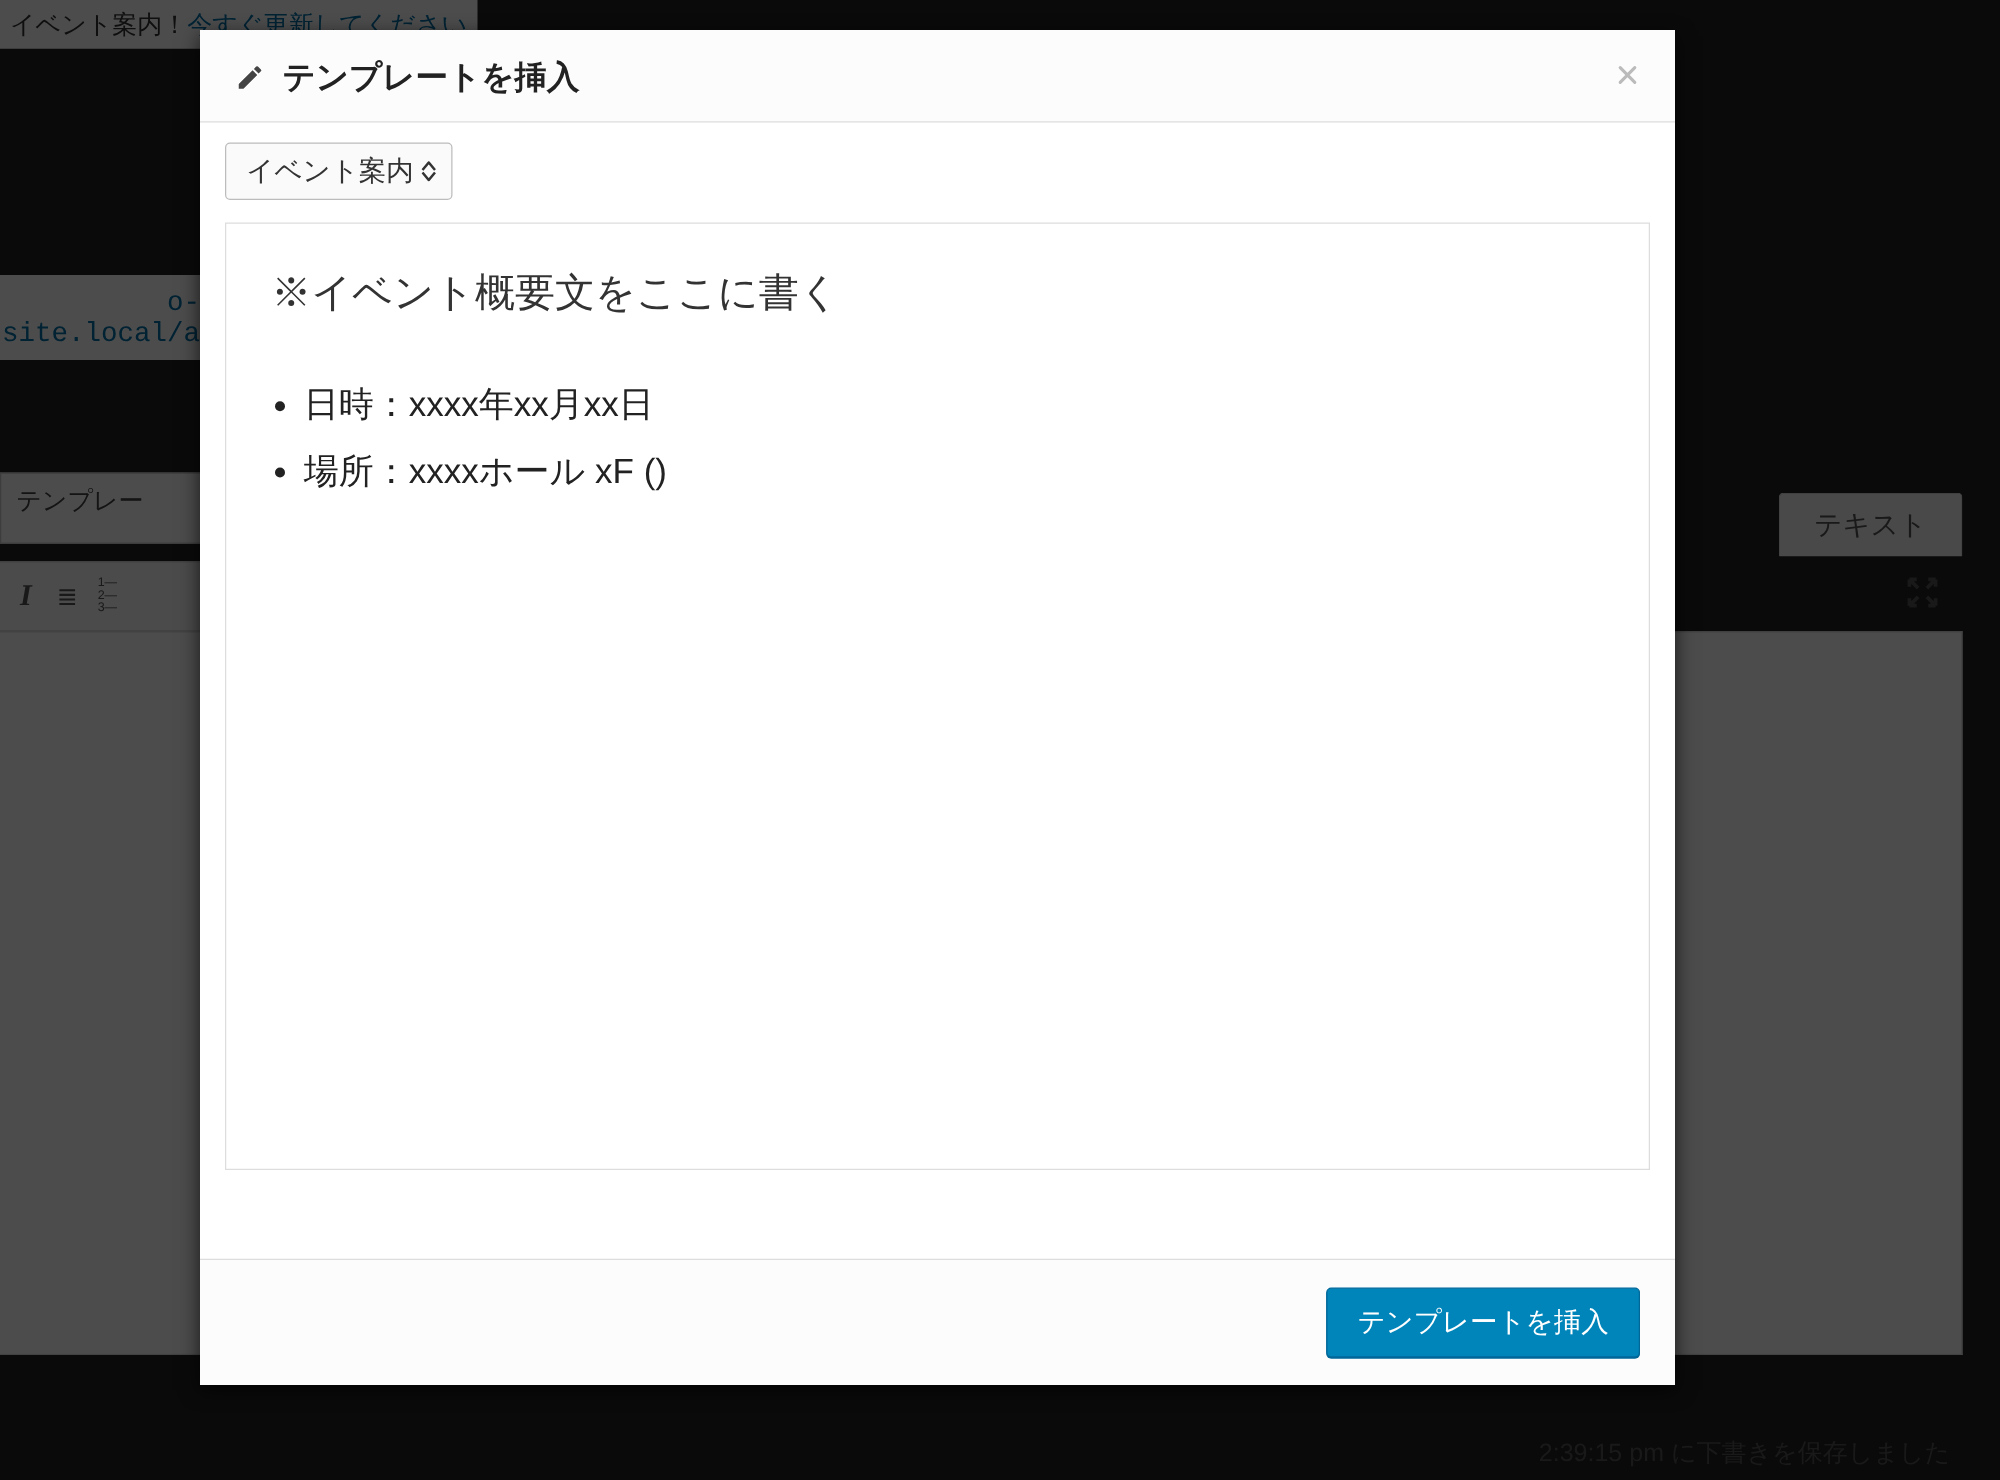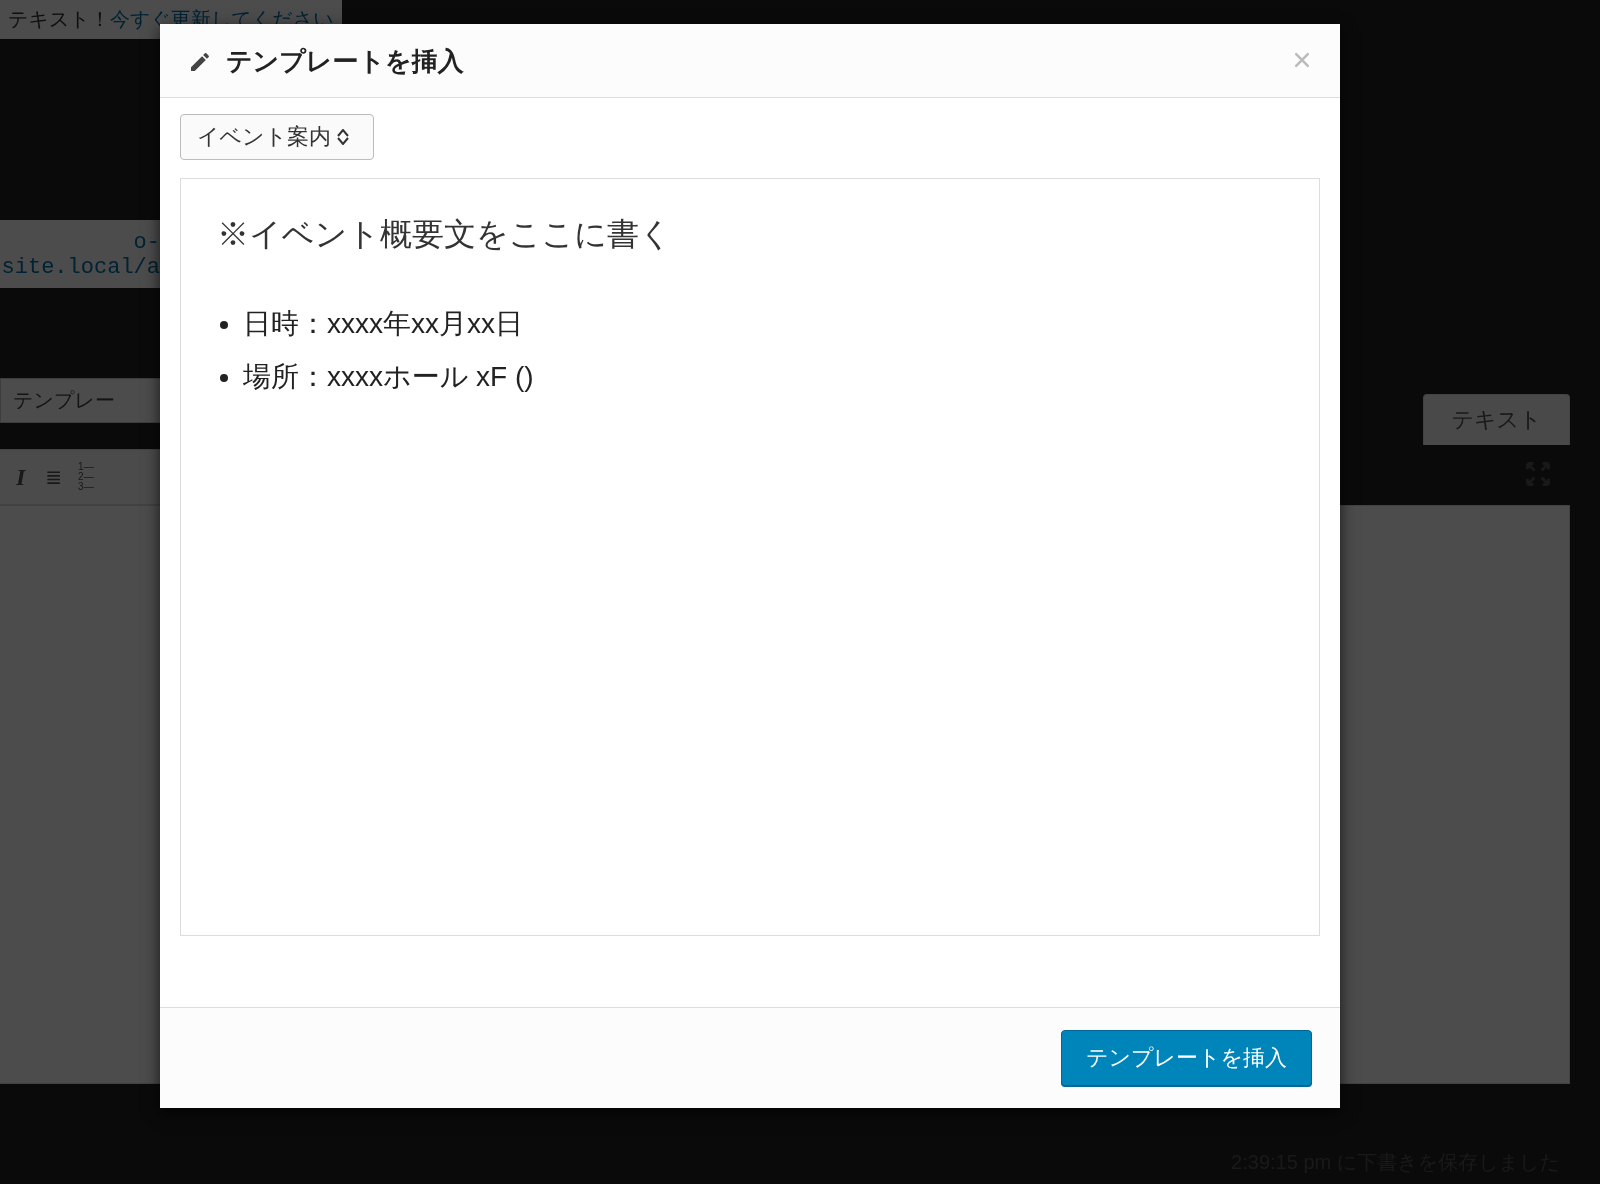--- a/index.html
+++ b/index.html
@@ -51,21 +51,21 @@
       width: 160px;
       text-align: right;
       font-family: Liberation Mono, monospace;
     }
     .bg-template-btn {
       position: absolute;
       top: 378px;
       left: 0;
       background: #fff;
       border: 1px solid #ccc;
-      padding: 8px 10px 8px 12px;
+      padding: 8px 10px 20px 12px;
       font-size: 20px;
       width: 162px;
       text-align: left;
     }
     .bg-text-tab {
       position: absolute;
       top: 394px;
       right: 30px;
       background: #f5f5f5;
       border: 1px solid #ddd;
@@ -196,21 +196,21 @@
       flex: 1;
       padding: 16px 20px 20px 20px;
       overflow: auto;
       background: #fff;
     }
     .dropdown-wrapper {
       display: inline-flex;
       align-items: center;
       border: 1px solid #bcbcbc;
       border-radius: 4px;
-      padding: 7px 24px 7px 16px;
+      padding: 7px 12px 7px 16px;
       background: #fafafa;
       cursor: pointer;
       margin-bottom: 18px;
       font-size: 22px;
       color: #333;
     }
     .dropdown-arrows {
       margin-left: 6px;
       display: inline-flex;
       flex-direction: column;
@@ -273,21 +273,21 @@
       cursor: pointer;
       font-weight: 400;
     }
   </style>
 </head>
 <body>
 
 <div class="backdrop">
   <div class="bg-content">
     <div class="bg-notice">
-      <span>テキスト！</span><span class="bg-link">今すぐ更新してください</span>
+      <span>イベント案内！</span><span class="bg-link">今すぐ更新してください</span>
     </div>
     <div class="bg-permalink">o-site.local/a</div>
     <div class="bg-template-btn">
       <span>テンプレー</span>
     </div>
     <div class="bg-text-tab">
       <span>テキスト</span>
     </div>
     <div class="bg-toolbar">
       <span class="bg-tool-italic">I</span>

